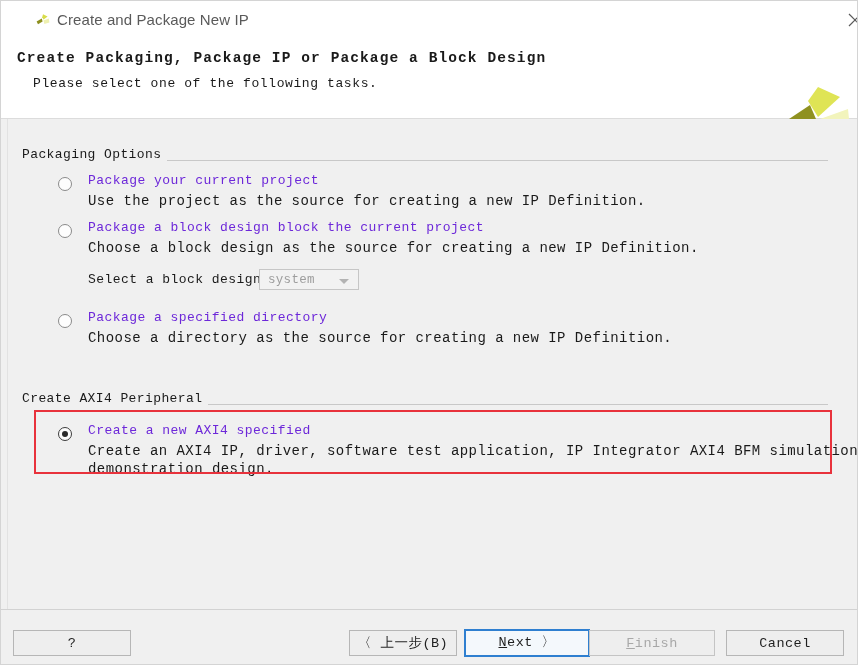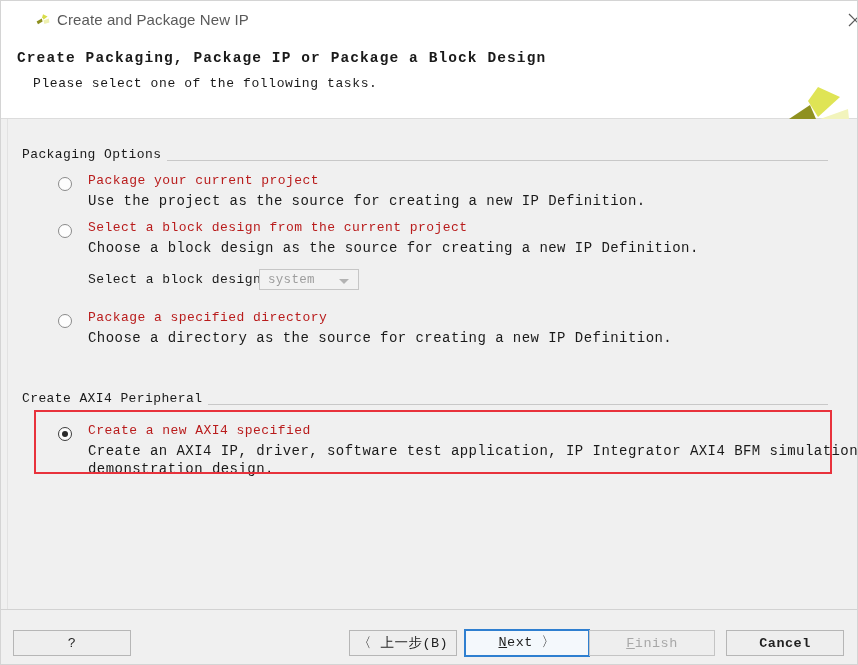--- a/index.html
+++ b/index.html
@@ -136,21 +136,21 @@
     width: 6.2px; height: 6.2px;
     border-radius: 50%;
     background: #2b2b2b;
   }
   .opt-title {
     position: absolute;
     left: 30px; top: -4px;
     font-family: "Liberation Mono", monospace;
     font-size: 13px;
     letter-spacing: 0.45px;
-    color: #b91c1c;
+    color: #6d28d9;
     white-space: nowrap;
     cursor: pointer;
   }
   .opt-desc {
     position: absolute;
     left: 30px;
     font-family: "Liberation Mono", monospace;
     font-size: 14px;
     letter-spacing: 0.45px;
     color: #1a1a1a;
@@ -235,21 +235,21 @@
   }
   .btn .mn { text-decoration: underline; }
 
   .help-btn {
     left: 12px; top: 629px;
     width: 118px; height: 26px;
   }
   .back-btn  { left: 348px; top: 629px; width: 108px; height: 26px; }
   .next-btn  { left: 463px; top: 628px; width: 126px; height: 28px; }
   .finish-btn{ left: 588px; top: 629px; width: 126px; height: 26px; }
-  .cancel-btn{ left: 725px; top: 629px; width: 118px; height: 26px; font-weight: bold; }
+  .cancel-btn{ left: 725px; top: 629px; width: 118px; height: 26px; }
 </style>
 </head>
 <body>
 
 <div id="dialog">
 
   <div class="titlebar">
     <span class="title-icon">
       <svg width="18" height="18" viewBox="0 0 18 18">
         <polygon points="9,2.2 13.6,4.4 9.6,7.6 8.2,5.2" fill="#d8dd4a"></polygon>
@@ -285,21 +285,21 @@
       <div class="section-rule" style="left:14px; top:41px; width:806px;"></div>
 
       <div class="opt-row" style="left:50px; top:58px;">
         <span class="radio"></span>
         <span class="opt-title">Package your current project</span>
         <span class="opt-desc" style="top:16px;">Use the project as the source for creating a new IP Definition.</span>
       </div>
 
       <div class="opt-row" style="left:50px; top:105px;">
         <span class="radio"></span>
-        <span class="opt-title">Select a block design from the current project</span>
+        <span class="opt-title">Package a block design block the current project</span>
         <span class="opt-desc" style="top:16px;">Choose a block design as the source for creating a new IP Definition.</span>
       </div>
 
       <div class="bd-label" style="left:80px; top:153px;">Select a block design:</div>
       <div class="combo" style="top:150px;">
         <span class="combo-value">system</span>
         <span class="combo-arrow"></span>
       </div>
 
       <div class="opt-row" style="left:50px; top:195px;">

